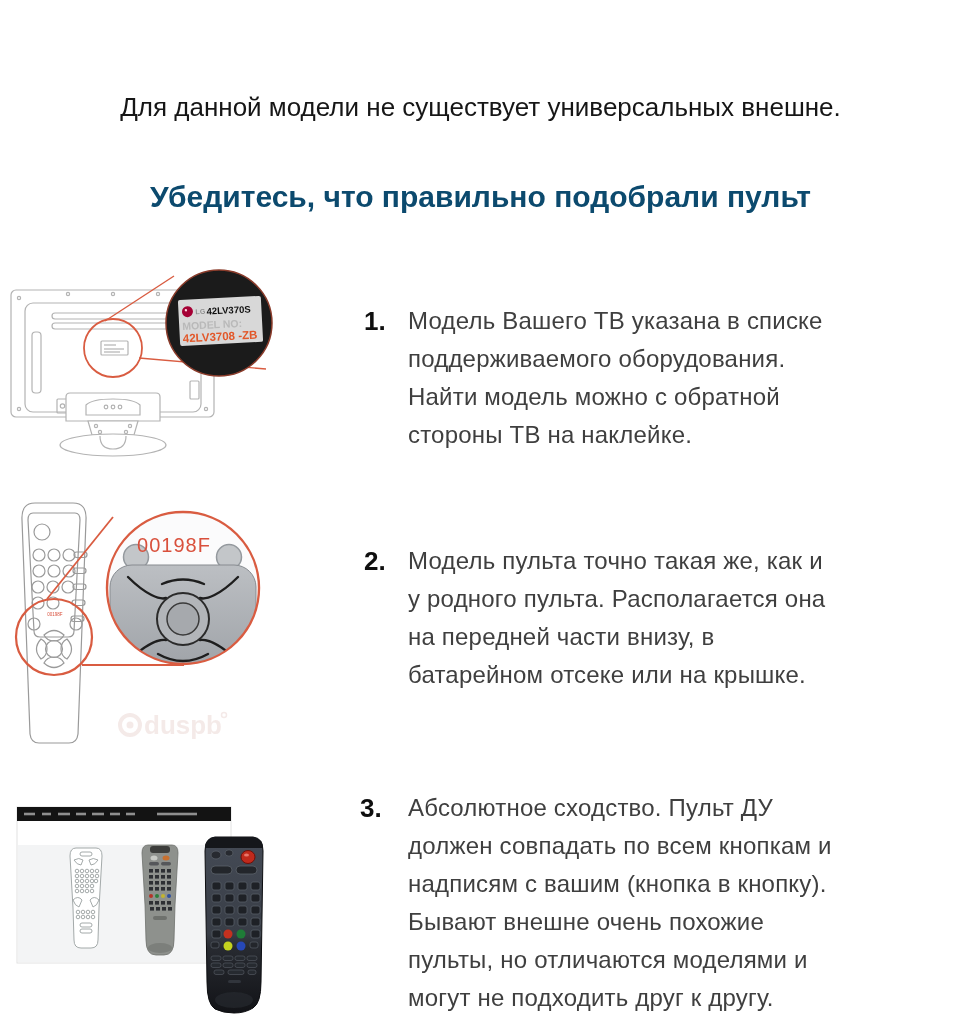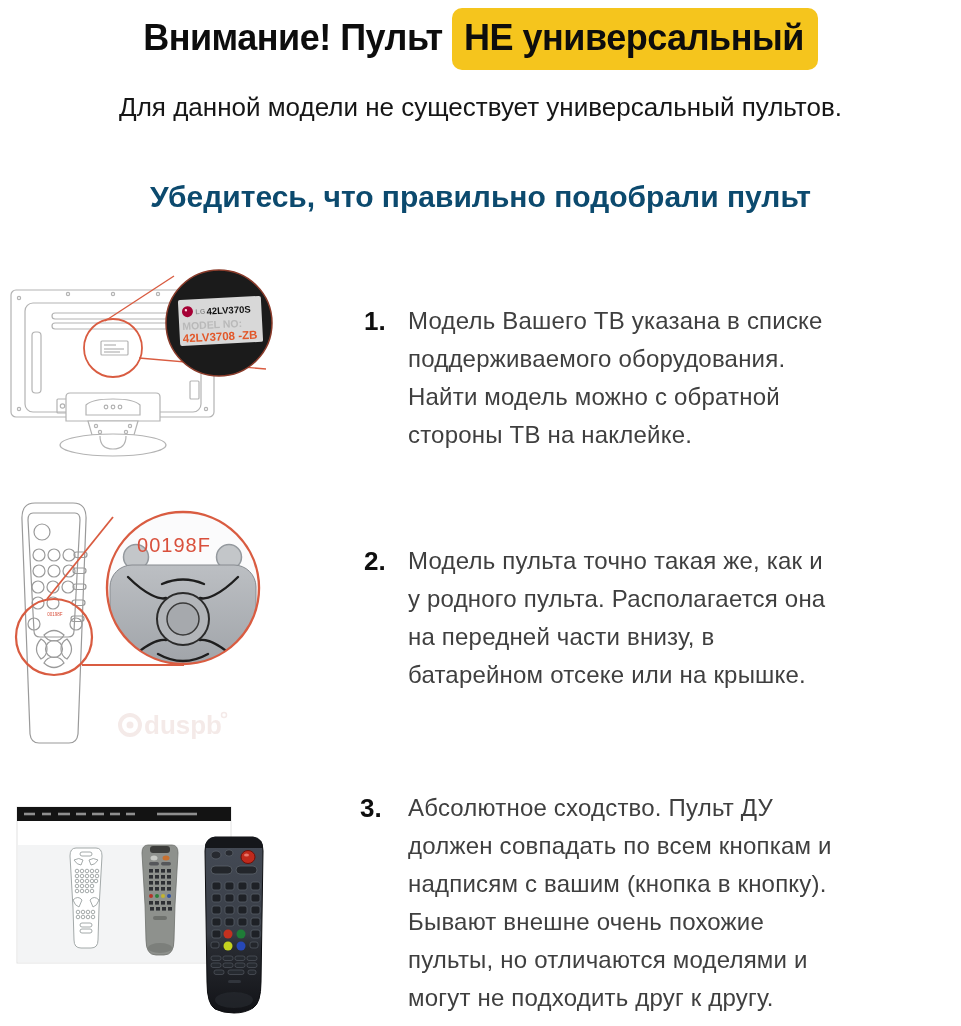--- a/index.html
+++ b/index.html
@@ -29,23 +29,22 @@
   #fig2 { left:8px;  top:487px; }
   #fig3 { left:10px; top:790px; }
 
   svg text { font-family:"Liberation Sans", sans-serif; }
 </style>
 </head>
 <body>
 
 <div class="page">
 
-  <h1 class="title"><span>Внимание! Пульт</span> <span class="hl">НЕ универсальный</span></h1>
-
-  <p class="subtitle">Для данной модели не существует универсальный пультов.</p>
+
+  <p class="subtitle">Для данной модели не существует универсальных внешне.</p>
 
   <h2 class="section-heading">Убедитесь, что правильно подобрали пульт</h2>
 
   <svg id="fig1" class="fig" width="330" height="218" viewBox="0 0 330 218">
     <g stroke="#b3b3b3" stroke-width="1.2" fill="#ffffff">
 
       <rect x="3" y="37" width="203" height="127" rx="5"></rect>
 
       <circle cx="11" cy="45" r="1.6" fill="none"></circle>
         <circle cx="198" cy="45" r="1.6" fill="none"></circle>

